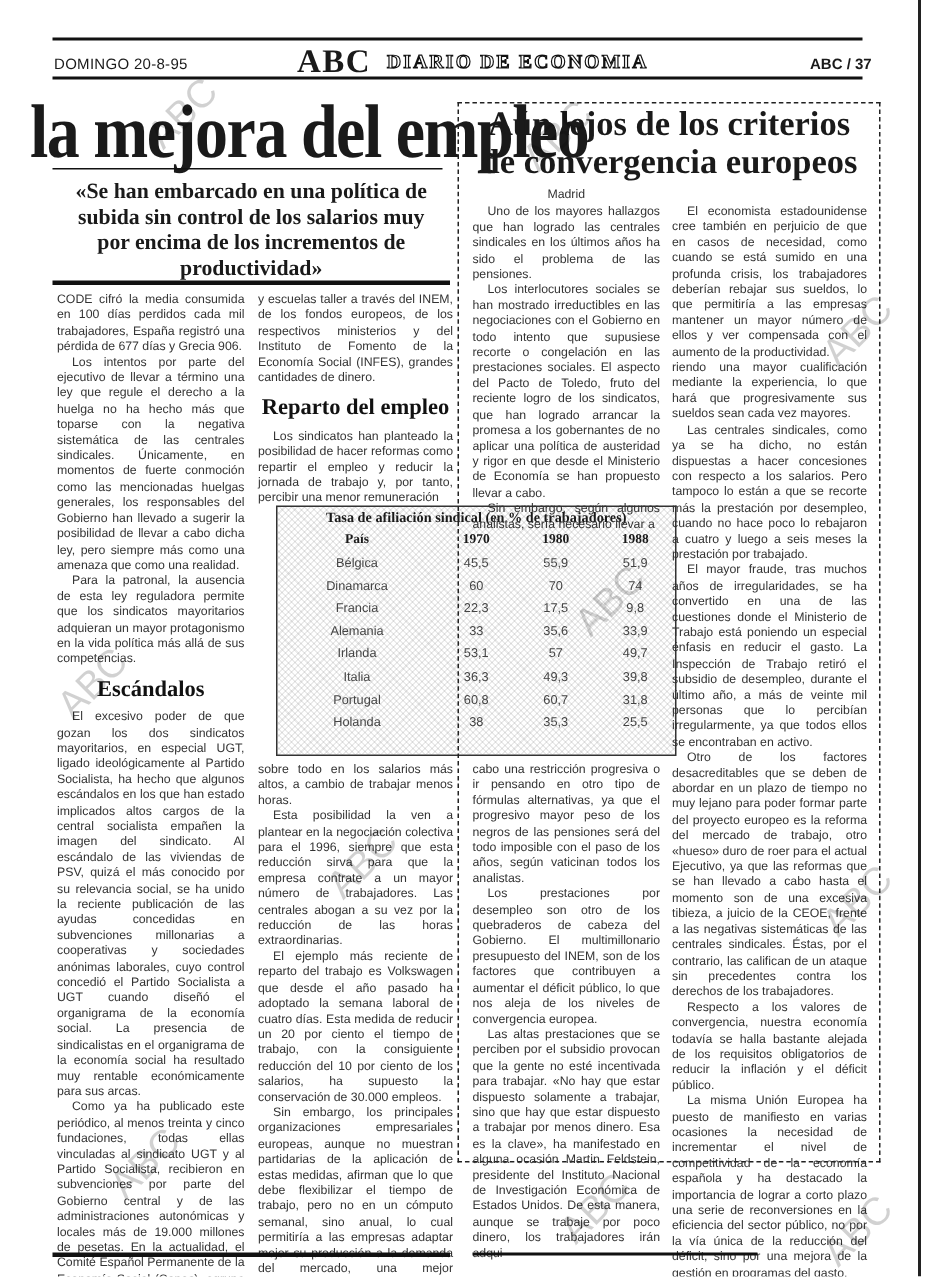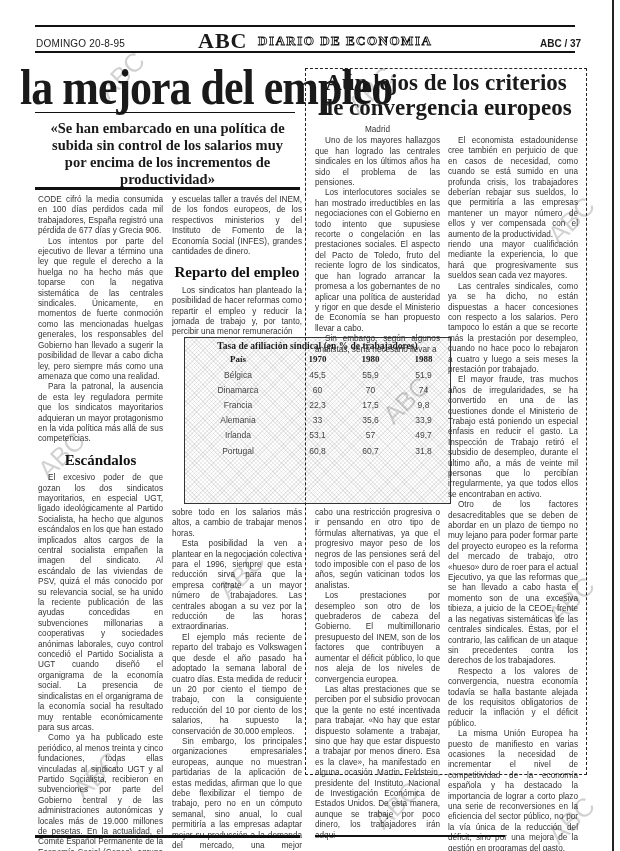--- a/index.html
+++ b/index.html
@@ -95,24 +95,36 @@
           <td>35,6</td>
           <td>33,9</td>
         </tr>
     <tr>
           <td class="country">Irlanda</td>
           <td>53,1</td>
           <td>57</td>
           <td>49,7</td>
         </tr>
     <tr>
+          <td class="country">Italia</td>
+          <td>36,3</td>
+          <td>49,3</td>
+          <td>39,8</td>
+        </tr>
+    <tr>
           <td class="country">Portugal</td>
           <td>60,8</td>
           <td>60,7</td>
           <td>31,8</td>
+        </tr>
+    <tr>
+          <td class="country">Holanda</td>
+          <td>38</td>
+          <td>35,3</td>
+          <td>25,5</td>
         </tr>
   </tbody>
     </table>
 </div>
 
 <div class="col" style="left:172px;top:508px;width:130px;">
   <p style="text-indent:0">sobre todo en los salarios más altos, a cambio de trabajar menos horas.</p>
   <p>Esta posibilidad la ven a plantear en la negociación colectiva para el 1996, siempre que esta reducción sirva para que la empresa contrate a un mayor número de trabajadores. Las centrales abogan a su vez por la reducción de las horas extraordinarias.</p>
   <p>El ejemplo más reciente de reparto del trabajo es Volkswagen que desde el año pasado ha adoptado la semana laboral de cuatro días. Esta medida de reducir un 20 por ciento el tiempo de trabajo, con la consiguiente reducción del 10 por ciento de los salarios, ha supuesto la conservación de 30.000 empleos.</p>
   <p>Sin embargo, los principales organizaciones empresariales europeas, aunque no muestran partidarias de la aplicación de estas medidas, afirman que lo que debe flexibilizar el tiempo de trabajo, pero no en un cómputo semanal, sino anual, lo cual permitiría a las empresas adaptar mejor su producción a la demanda del mercado, una mejor planificación y evitar la acumulación de «stocks».</p>

